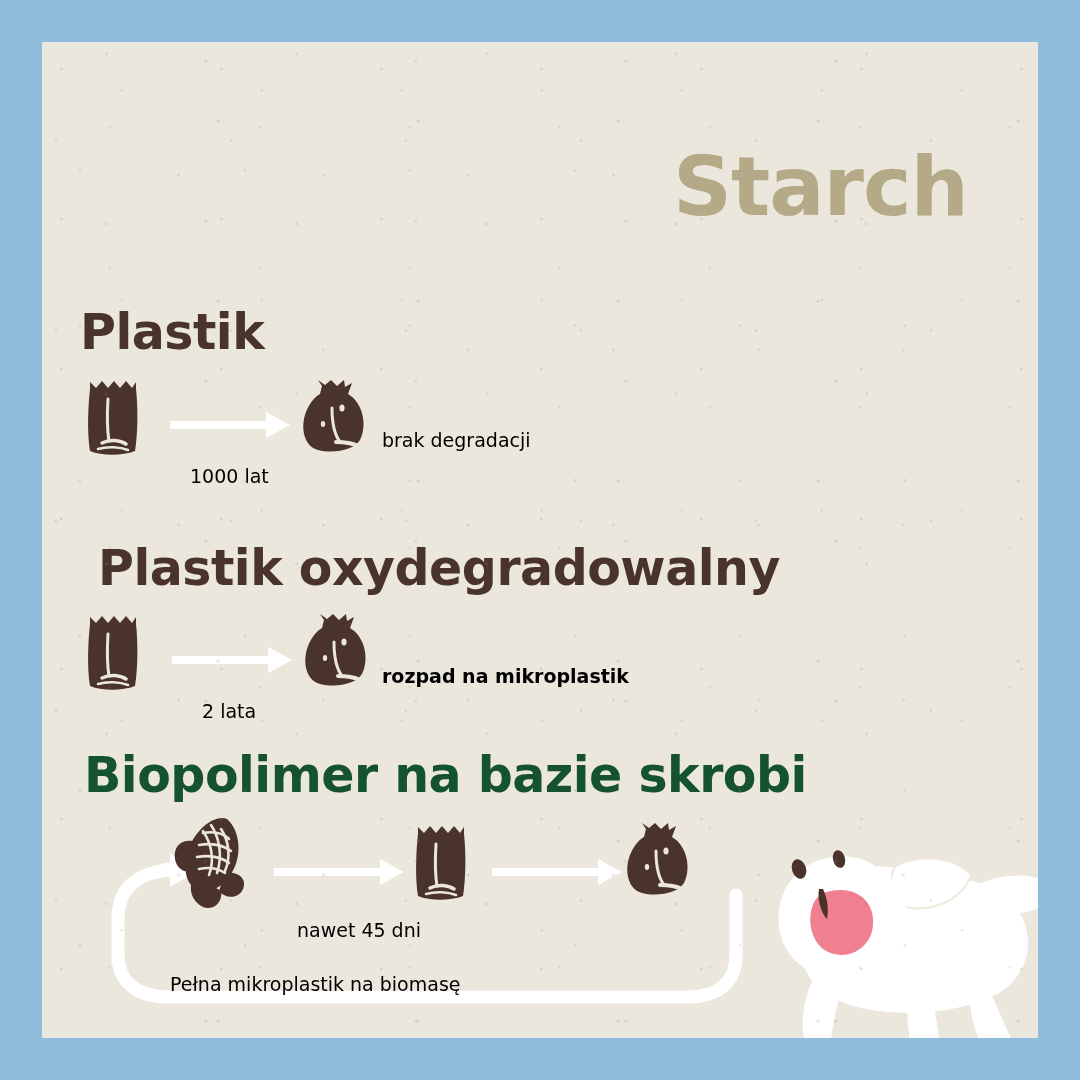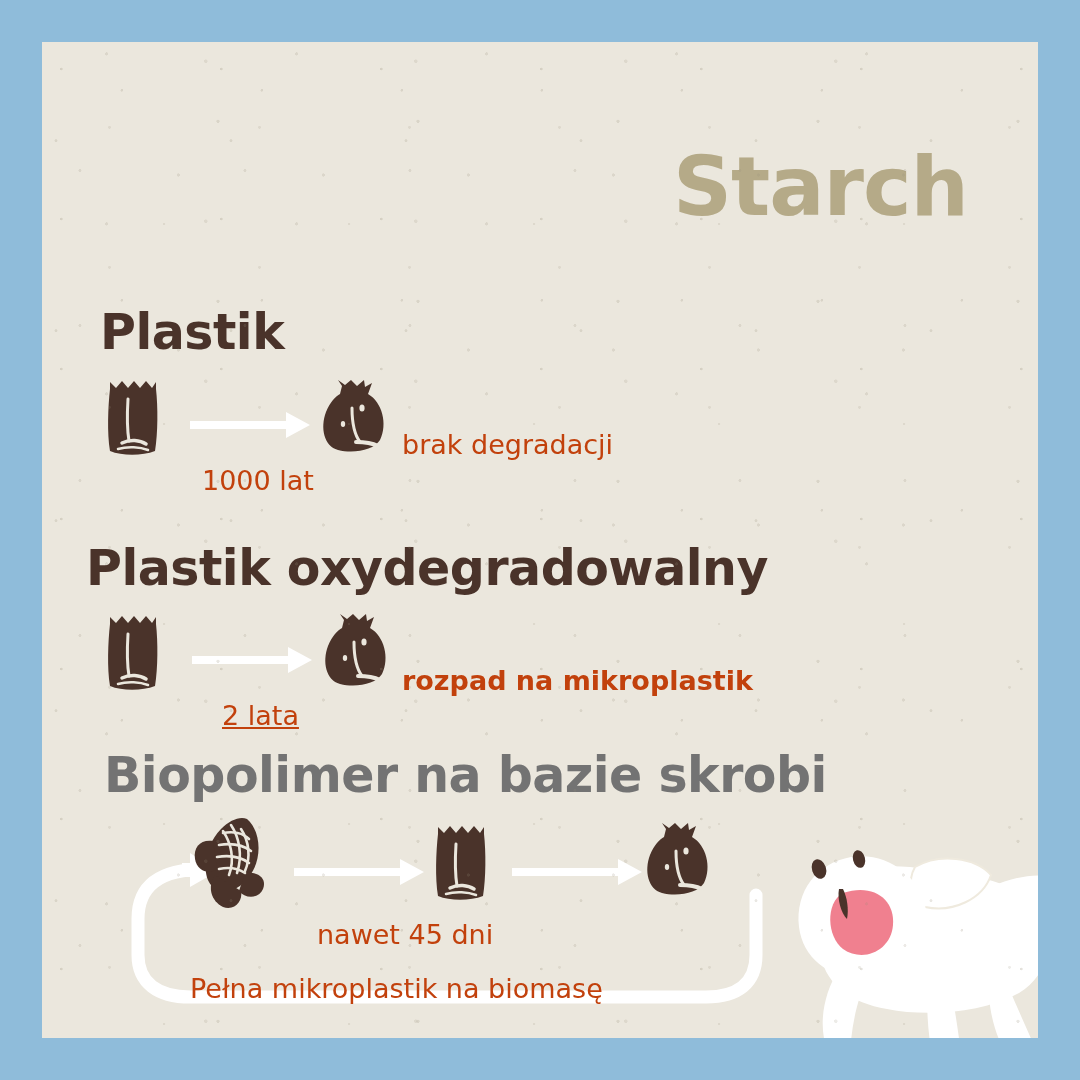--- a/index.html
+++ b/index.html
@@ -49,29 +49,29 @@
   .logo-leaves{margin-bottom:4px;}
   .logo-bag{font-size:82px;}
 
   
   .section{position:absolute;left:0;width:996px;}
   .sec-title{
     font-family:"DejaVu Sans", sans-serif;
     font-weight:700;font-size:49px;color:#4a332a;
     letter-spacing:-.5px;white-space:nowrap;
   }
-  .sec-title.green{color:#737373;}
+  .sec-title.green{color:#14532d;}
   .icon-brown{color:#4a332a;}
   .arrow-white{display:block;}
   .cap{
     font-family:"DejaVu Sans", sans-serif;
-    font-size:27px;color:#c2410c;white-space:nowrap;
-  }
-
-  .abs{position:absolute;margin-left:20px;}
+    font-size:19px;color:#000000;white-space:nowrap;
+  }
+
+  .abs{position:absolute;}
 </style>
 </head>
 <body>
 
 <div class="frame">
   <div class="panel">
 
     <div class="logo">
       <div class="logo-line logo-starch">Starch</div>
     </div>
@@ -103,26 +103,26 @@
                    C 6 66, 2 48, 8 32 C 12 22, 18 16, 22 14 Z" fill="#4a332a"></path>
           <path d="M34 28 C 34 42, 36 54, 42 62" stroke="#ebe7dd" stroke-width="3" fill="none" stroke-linecap="round"></path>
           <path d="M38 62 C 48 62, 56 64, 60 66" stroke="#ebe7dd" stroke-width="4" fill="none" stroke-linecap="round"></path>
           <ellipse cx="44" cy="28" rx="2.6" ry="3.6" fill="#ebe7dd"></ellipse>
           <ellipse cx="25" cy="44" rx="2.2" ry="3" fill="#ebe7dd"></ellipse>
         </svg>
       </span>
 
       <div class="cap abs" style="left:340px;top:157px;">brak degradacji</div>
 
-      <div class="cap abs" style="left:140px;top:193px;">1000 lat</div>
+      <div class="cap abs" style="left:148px;top:193px;">1000 lat</div>
     </div>
 
     <div class="section" style="top:460px;">
 
-      <div class="sec-title abs" style="left:24px;top:38px;">Plastik oxydegradowalny</div>
+      <div class="sec-title abs" style="left:56px;top:38px;">Plastik oxydegradowalny</div>
 
       <span class="abs icon-brown" style="left:40px;top:110px;">
         <svg width="62" height="82" viewBox="0 0 62 82" aria-hidden="true">
           <path d="M8 12 L8 5 L14 11 L20 4 L26 11 L32 4 L38 11 L44 4 L50 11 L54 5 L54 12
                    C 56 30, 56 56, 53 74 C 40 79, 20 79, 8 74 C 5 56, 6 30, 8 12 Z" fill="#4a332a"></path>
           <path d="M26 22 C 25 38, 25 52, 27 64" stroke="#ebe7dd" stroke-width="3" fill="none" stroke-linecap="round"></path>
           <path d="M20 66 C 28 62, 38 63, 44 67" stroke="#ebe7dd" stroke-width="3.5" fill="none" stroke-linecap="round"></path>
           <path d="M16 72 C 26 69, 38 70, 46 73" stroke="#ebe7dd" stroke-width="2.5" fill="none" stroke-linecap="round"></path>
         </svg>
       </span>
@@ -140,21 +140,21 @@
                    C 6 66, 2 48, 8 32 C 12 22, 18 16, 22 14 Z" fill="#4a332a"></path>
           <path d="M34 28 C 34 42, 36 54, 42 62" stroke="#ebe7dd" stroke-width="3" fill="none" stroke-linecap="round"></path>
           <path d="M38 62 C 48 62, 56 64, 60 66" stroke="#ebe7dd" stroke-width="4" fill="none" stroke-linecap="round"></path>
           <ellipse cx="44" cy="28" rx="2.6" ry="3.6" fill="#ebe7dd"></ellipse>
           <ellipse cx="25" cy="44" rx="2.2" ry="3" fill="#ebe7dd"></ellipse>
         </svg>
       </span>
 
       <div class="cap abs" style="left:340px;top:163px;font-weight:bold;">rozpad na mikroplastik</div>
 
-      <div class="cap abs" style="left:160px;top:198px;text-decoration:underline;">2 lata</div>
+      <div class="cap abs" style="left:160px;top:198px;">2 lata</div>
     </div>
 
     <div class="section" style="top:665px;">
 
       <div class="sec-title green abs" style="left:42px;top:40px;">Biopolimer na bazie skrobi</div>
 
       <span class="abs" style="left:36px;top:120px;">
         <svg width="680" height="180" viewBox="0 0 680 180" aria-hidden="true">
           <path d="M108 42 C 60 42, 40 60, 40 92 L40 128
                    C 40 156, 60 170, 92 170 L608 170

